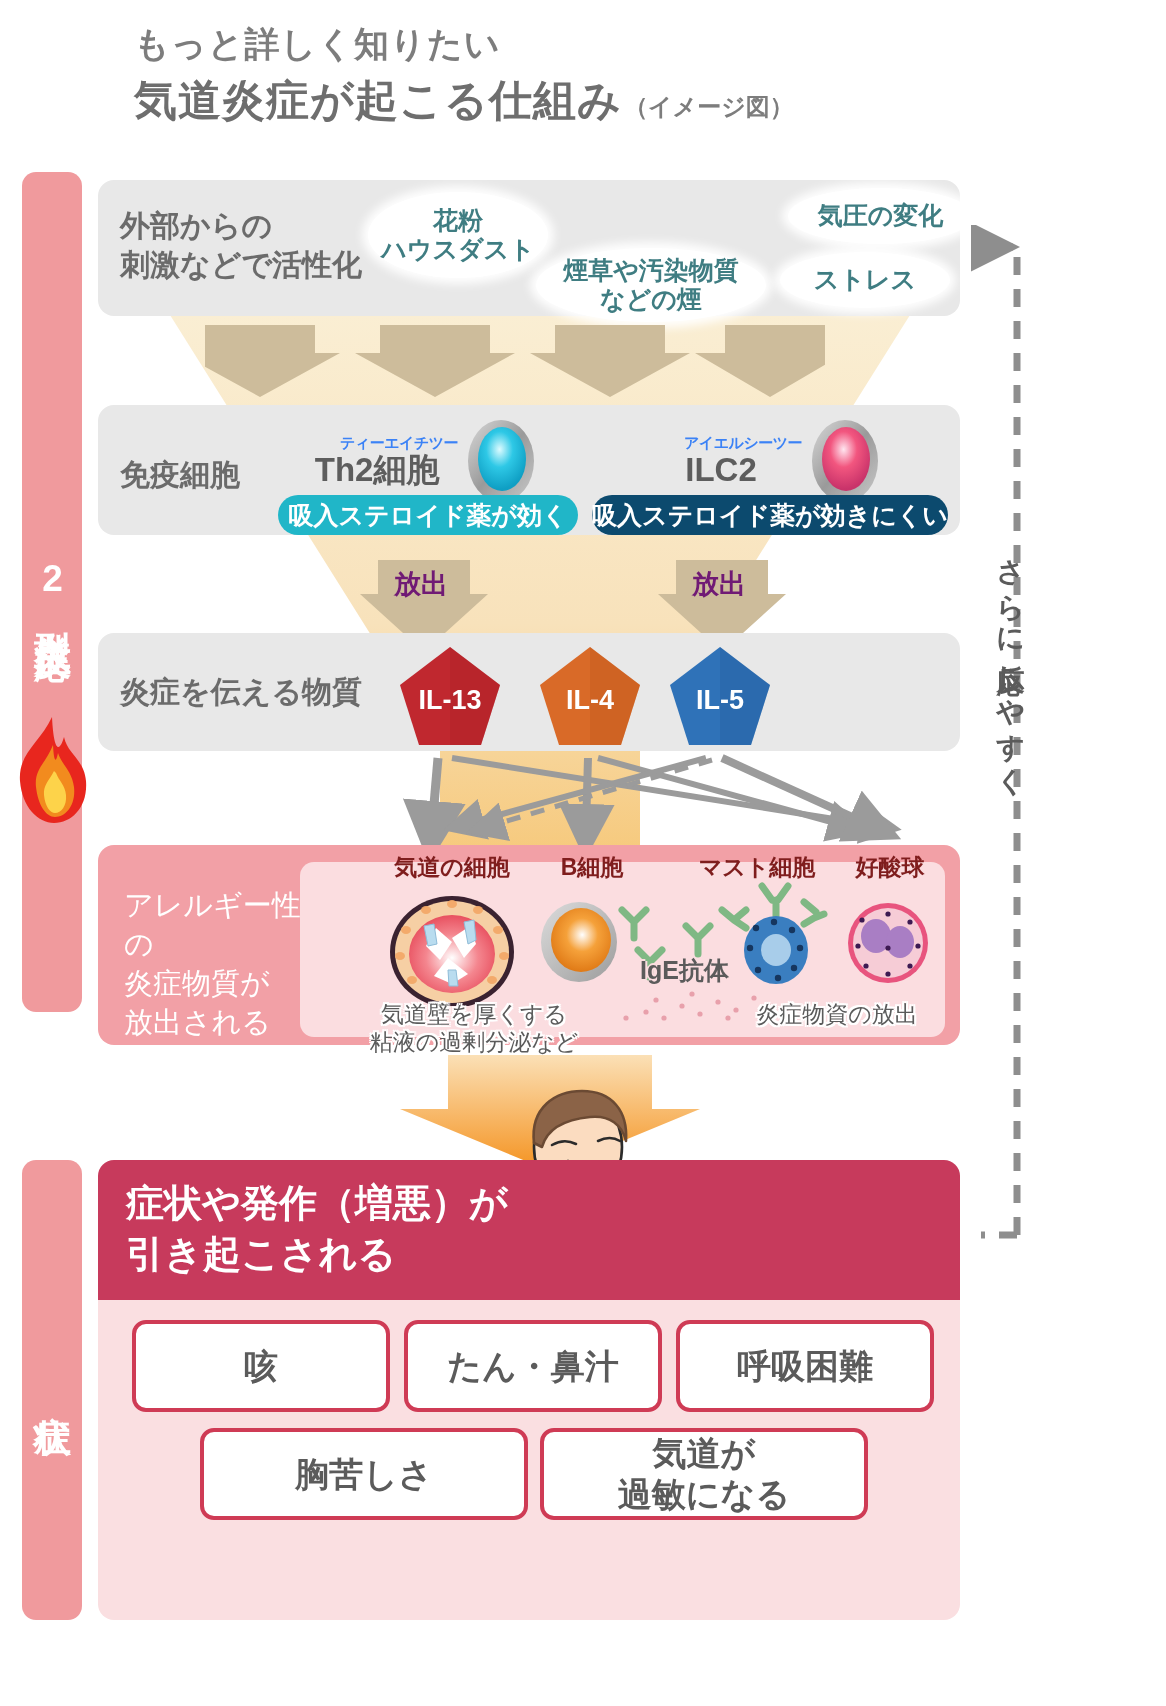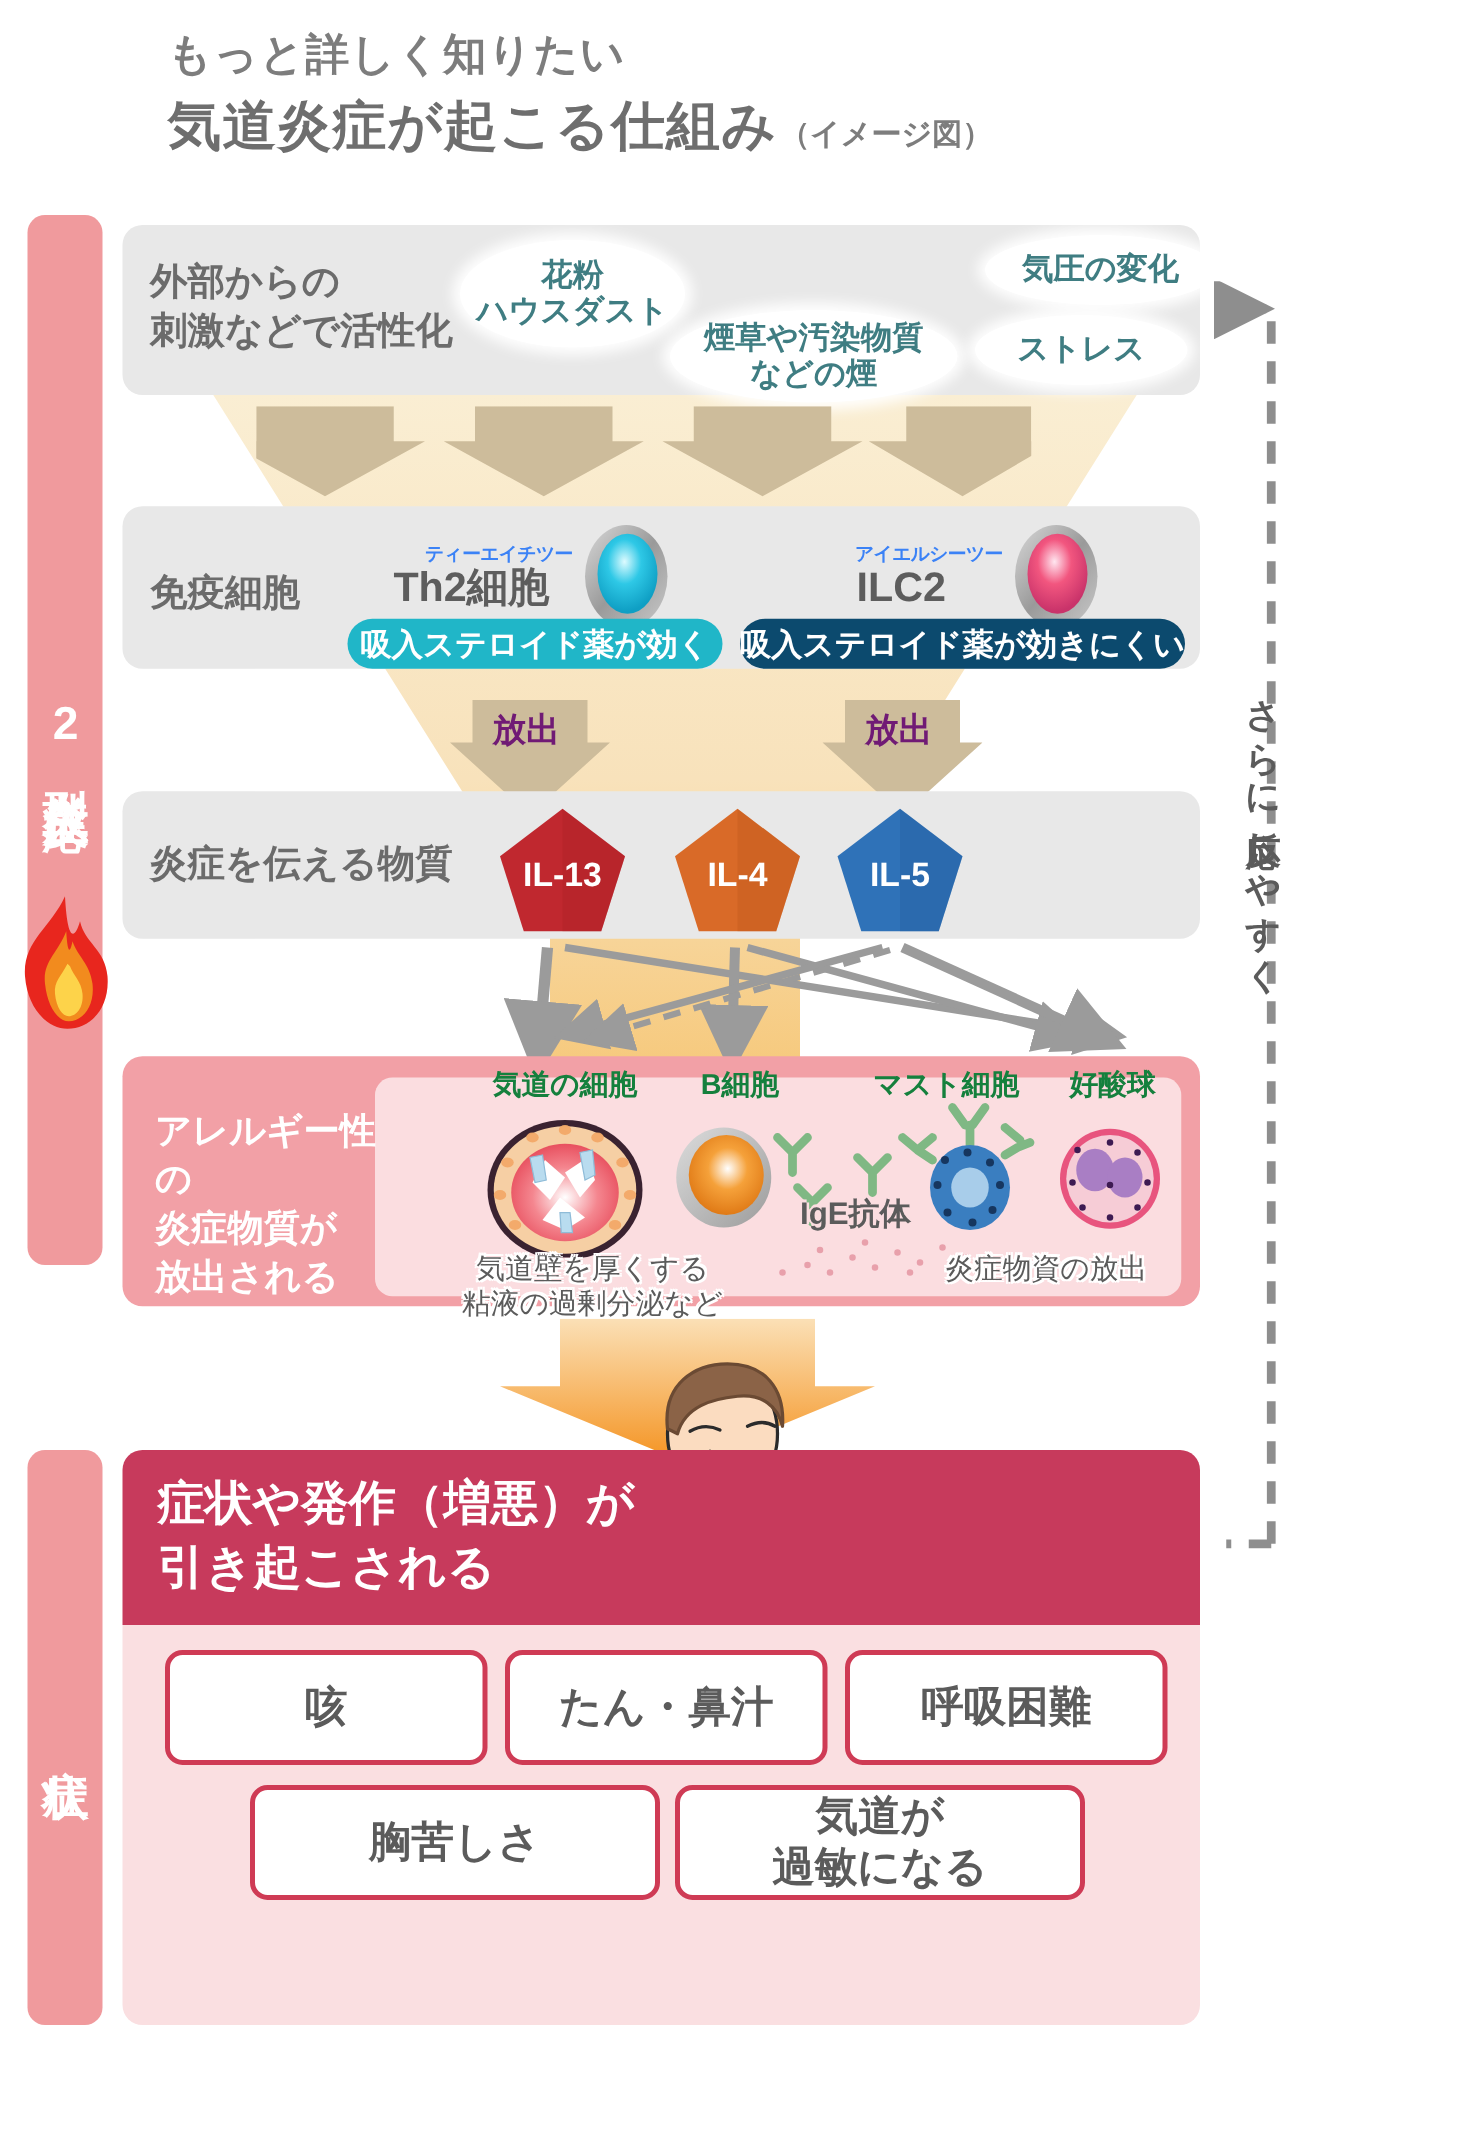--- a/index.html
+++ b/index.html
@@ -81,23 +81,23 @@
   }
 
   
   .arrows{position:absolute;left:0;top:700px;width:1166px;height:180px;}
 
   
   .p-allergy{left:98px;top:845px;width:862px;height:200px;background:#f2a0a6;border-radius:16px;position:absolute;}
   .p-allergy-inner{position:absolute;left:300px;top:862px;width:645px;height:175px;background:#fbdde0;border-radius:14px;}
   .allergy-label{
     position:absolute;left:124px;top:886px;width:200px;color:#ffffff;
-    font-weight:bold;font-size:29px;line-height:1.35;
-  }
-  .cell-cap{position:absolute;color:#15803d;font-weight:bold;font-size:23px;text-align:center;}
+    font-weight:normal;font-size:29px;line-height:1.35;
+  }
+  .cell-cap{position:absolute;color:#7f1d1d;font-weight:bold;font-size:23px;text-align:center;}
   .cell-art{position:absolute;}
   .wcap{
     position:absolute;color:#5b5b5b;font-weight:normal;font-size:23px;text-align:center;
     line-height:1.22;
     text-shadow:
       2px 0 0 #fff,-2px 0 0 #fff,0 2px 0 #fff,0 -2px 0 #fff,
       2px 2px 0 #fff,-2px 2px 0 #fff,2px -2px 0 #fff,-2px -2px 0 #fff;
   }
   .ige-cap{
     position:absolute;color:#5b5b5b;font-weight:bold;font-size:25px;

